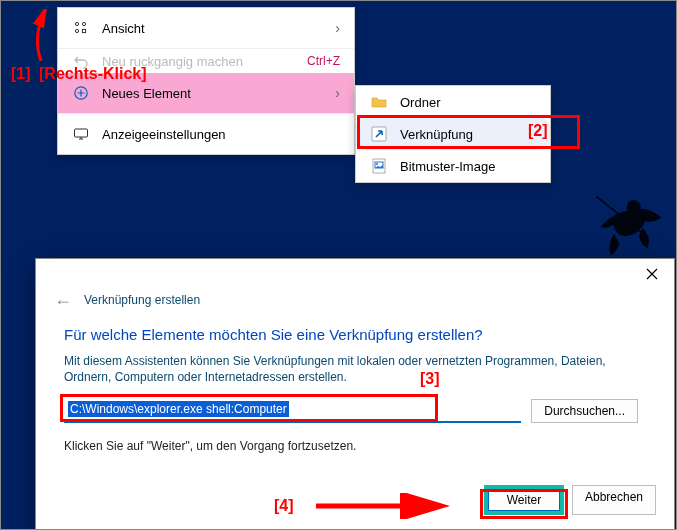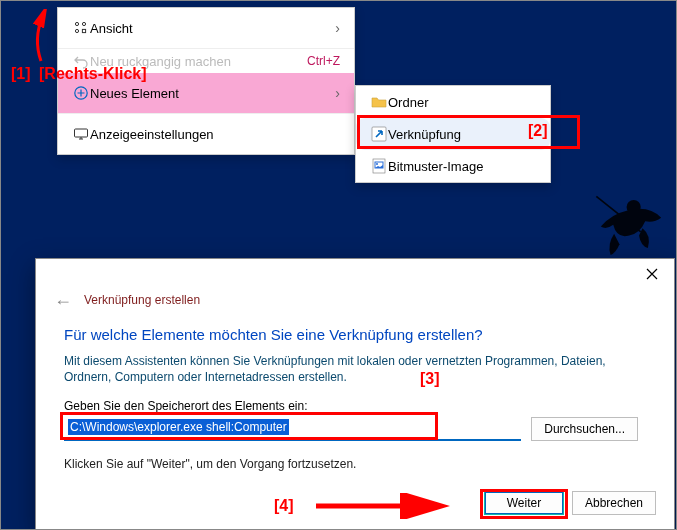--- a/index.html
+++ b/index.html
@@ -22,21 +22,21 @@
     top: 6px;
     width: 298px;
     background: #fff;
     border: 1px solid #ccc;
     box-shadow: 0 4px 10px rgba(0,0,0,.2);
   }
   .ctx1 .row, .ctx2 .row {
     display: flex;
     align-items: center;
     padding: 10px 14px;
-    gap: 0;
+    gap: 12px;
     position: relative;
     min-height: 40px;
   }
   .ctx1 .sep { height: 1px; background: #eee; margin: 0; }
   .ctx1 .icon-slot, .ctx2 .icon-slot {
     width: 18px;
     display: flex;
     justify-content: center;
     align-items: center;
   }
@@ -95,21 +95,21 @@
     justify-content: center;
     font-size: 14px;
   }
   .dialog .hdr {
     display: flex;
     align-items: center;
     gap: 12px;
     padding: 0 20px 8px 18px;
   }
   .backarr { color: #888; font-size: 18px; }
-  .hdr-title { font-size: 12px; color: #7f1d1d; }
+  .hdr-title { font-size: 12px; color: #0c4a6e; }
   .dialog .body { padding: 2px 36px 0 28px; }
   .heading { color: #0046c0; font-size: 15px; margin: 6px 0 10px 0; }
   .para { font-size: 12px; color: #0c4a6e; line-height: 1.35; margin: 6px 0 14px 0; }
   .lbl { font-size: 12px; margin-bottom: 4px; }
   .inprow { display: flex; gap: 10px; align-items: center; }
   .txtwrap { position: relative; flex: 1; }
   .txtin {
     width: 100%;
     padding: 4px 6px;
     font-size: 12px;
@@ -137,21 +137,21 @@
   }
   .hint { font-size: 12px; margin-top: 16px; color: #222; }
   .dialog .footer {
     position: absolute;
     right: 18px;
     bottom: 14px;
     display: flex;
     gap: 8px;
   }
   .footer .btn { min-width: 80px; }
-  .footer .btn.primary { border: 1px solid #14b8a6; box-shadow: inset 0 0 0 1px #0067c0; }
+  .footer .btn.primary { border: 4px solid #14b8a6; box-shadow: inset 0 0 0 1px #0067c0; }
 
   
   svg.ic { width: 16px; height: 16px; }
 
   
   .silhouette {
     position: absolute;
     right: 8px;
     top: 190px;
     width: 90px;
@@ -270,21 +270,20 @@
         </svg>
     </div>
   </div>
   <div class="hdr">
     <span class="backarr">←</span>
     <span class="hdr-title">Verknüpfung erstellen</span>
   </div>
   <div class="body">
     <div class="heading">Für welche Elemente möchten Sie eine Verknüpfung erstellen?</div>
     <div class="para">Mit diesem Assistenten können Sie Verknüpfungen mit lokalen oder vernetzten Programmen, Dateien, Ordnern, Computern oder Internetadressen erstellen.</div>
-    <div class="lbl">Geben Sie den Speicherort des Elements ein:</div>
     <div class="inprow">
       <div class="txtwrap">
         <input class="txtin" type="text" value="C:\Windows\explorer.exe shell:Computer" style="">
         <span class="sel-overlay">C:\Windows\explorer.exe shell:Computer</span>
         <div class="box" style="left:-4px; top:-5px; width:378px; height:28px;"></div>
       </div>
       <div class="btn">Durchsuchen...</div>
     </div>
     <div class="anno" style="left:384px; top:111px; position:absolute;">[3]</div>
     <div class="hint">Klicken Sie auf "Weiter", um den Vorgang fortzusetzen.</div>

